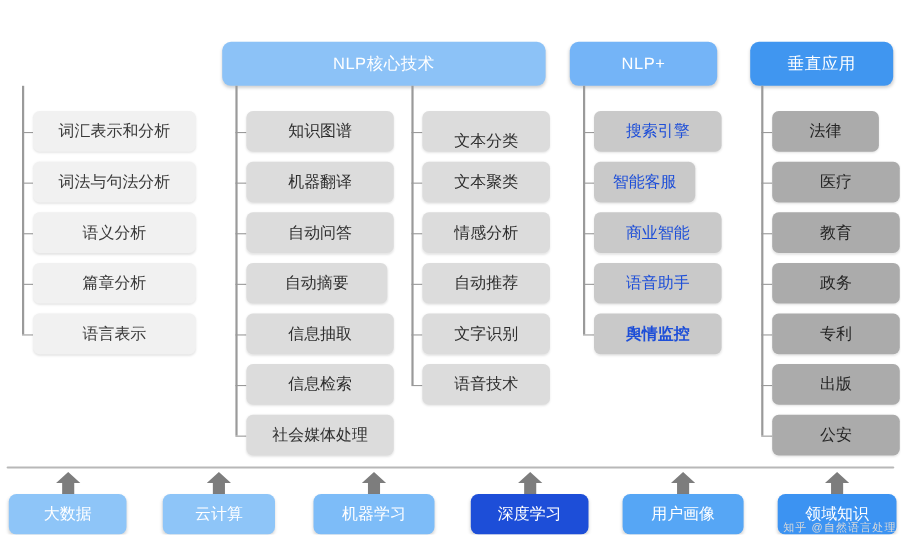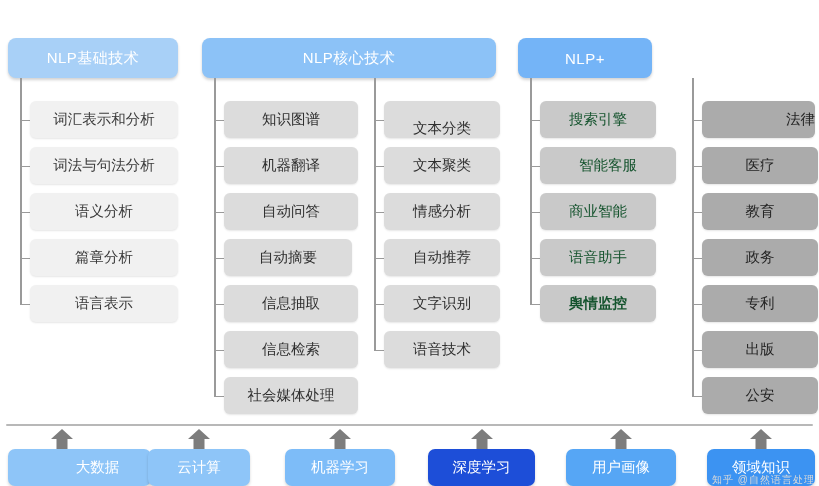--- a/index.html
+++ b/index.html
@@ -35,21 +35,21 @@
   
   .item{
     position:absolute;height:37px;border-radius:6px;
     display:flex;align-items:center;justify-content:center;
     font-size:14.5px;color:#333333;
     box-shadow:0 1px 2px rgba(0,0,0,.10);
   }
   .item.c1{background:#f1f1f1;color:#3a3a3a;}
   .item.c2{background:#dcdcdc;color:#2f2f2f;}
   .item.c3{background:#dcdcdc;color:#2f2f2f;}
-  .item.c4{background:#c9c9c9;color:#14532d;}
+  .item.c4{background:#c9c9c9;color:#1d4ed8;}
   .item.c5{background:#ababab;color:#242424;}
 
   
   .sep{
     position:absolute;left:6px;top:424px;width:807px;height:2px;
     background:#b8b8b8;border-radius:1px;
   }
   .arrow{position:absolute;width:26px;height:24px;}
   .base{
     position:absolute;height:37px;border-radius:7px;
@@ -64,32 +64,32 @@
     letter-spacing:1px;
     white-space:nowrap;
   }
 </style>
 </head>
 <body>
 
 <div id="stage">
 
 
-  <div class="hdr" id="hdr0" style="left:8px;top:38px;width:170px;background:#a8d0f7;">
-    <span>NLP基础技术</span>
-  </div>
 
   <div class="hdr" id="hdr3" style="left:518px;top:38px;width:134px;background:#74b4f7;">
     <span>NLP+</span>
   </div>
 
   <div class="hdr" id="hdr1" style="left:202px;top:38px;width:294px;background:#8cc2f7;">
     <span>NLP核心技术</span>
   </div>
 
+  <div class="hdr" id="hdr4" style="left:682px;top:38px;width:130px;background:#4096f0;">
+    <span>垂直应用</span>
+  </div>
 
   <div id="tree-layer">
       <div class="trunk" style="left: 20px; top: 78px; height: 225.5px;"></div>
       <div class="stub" style="left: 20px; top: 119.5px; width: 10px;"></div>
       <div class="stub" style="left: 20px; top: 165.5px; width: 10px;"></div>
       <div class="stub" style="left: 20px; top: 211.5px; width: 10px;"></div>
       <div class="stub" style="left: 20px; top: 257.5px; width: 10px;"></div>
       <div class="stub" style="left: 20px; top: 303.5px; width: 10px;"></div>
       <div class="trunk" style="left: 214px; top: 78px; height: 317.5px;"></div>
       <div class="stub" style="left: 214px; top: 119.5px; width: 10px;"></div>
@@ -172,33 +172,33 @@
       </div>
       <div class="item c3" style="left: 384px; top: 285px; width: 116px;">
         <span>文字识别</span>
       </div>
       <div class="item c3" style="left: 384px; top: 331px; width: 116px;">
         <span>语音技术</span>
       </div>
       <div class="item c4" style="left: 540px; top: 101px; width: 116px;">
         <span>搜索引擎</span>
       </div>
-      <div class="item c4" style="left: 540px; top: 147px; width: 136px;">
+      <div class="item c4" style="left: 540px; top: 147px; width: 92px;">
         <span>智能客服</span>
       </div>
       <div class="item c4" style="left: 540px; top: 193px; width: 116px;">
         <span>商业智能</span>
       </div>
       <div class="item c4" style="left: 540px; top: 239px; width: 116px;">
         <span>语音助手</span>
       </div>
       <div class="item c4" style="left: 540px; top: 285px; width: 116px; font-weight: bold;">
         <span>舆情监控</span>
       </div>
-      <div class="item c5" style="left: 702px; top: 101px; width: 113px; justify-content: flex-end;">
+      <div class="item c5" style="left: 702px; top: 101px; width: 97px;">
         <span>法律</span>
       </div>
       <div class="item c5" style="left: 702px; top: 147px; width: 116px;">
         <span>医疗</span>
       </div>
       <div class="item c5" style="left: 702px; top: 193px; width: 116px;">
         <span>教育</span>
       </div>
       <div class="item c5" style="left: 702px; top: 239px; width: 116px;">
         <span>政务</span>
@@ -212,21 +212,21 @@
       <div class="item c5" style="left: 702px; top: 377px; width: 116px;">
         <span>公安</span>
       </div>
     </div>
 
   <div class="sep"></div>
   <div id="base-layer">
       <div class="arrow" style="left: 48.5px; top: 428px;"><svg width="26" height="24" viewBox="0 0 26 24">
           <path d="M13 1 L24 11 L18.5 11 L18.5 23 L7.5 23 L7.5 11 L2 11 Z" fill="#7d7d7d"></path>
         </svg></div>
-      <div class="base" style="left: 8px; top: 449px; width: 107px; background: rgb(142, 197, 248); padding-left: 36px;">
+      <div class="base" style="left: 8px; top: 449px; width: 107px; background: rgb(142, 197, 248);">
         <span>大数据</span>
       </div>
       <div class="arrow" style="left: 186px; top: 428px;"><svg width="26" height="24" viewBox="0 0 26 24">
           <path d="M13 1 L24 11 L18.5 11 L18.5 23 L7.5 23 L7.5 11 L2 11 Z" fill="#7d7d7d"></path>
         </svg></div>
       <div class="base" style="left: 148px; top: 449px; width: 102px; background: rgb(142, 197, 248);">
         <span>云计算</span>
       </div>
       <div class="arrow" style="left: 327px; top: 428px;"><svg width="26" height="24" viewBox="0 0 26 24">
           <path d="M13 1 L24 11 L18.5 11 L18.5 23 L7.5 23 L7.5 11 L2 11 Z" fill="#7d7d7d"></path>

